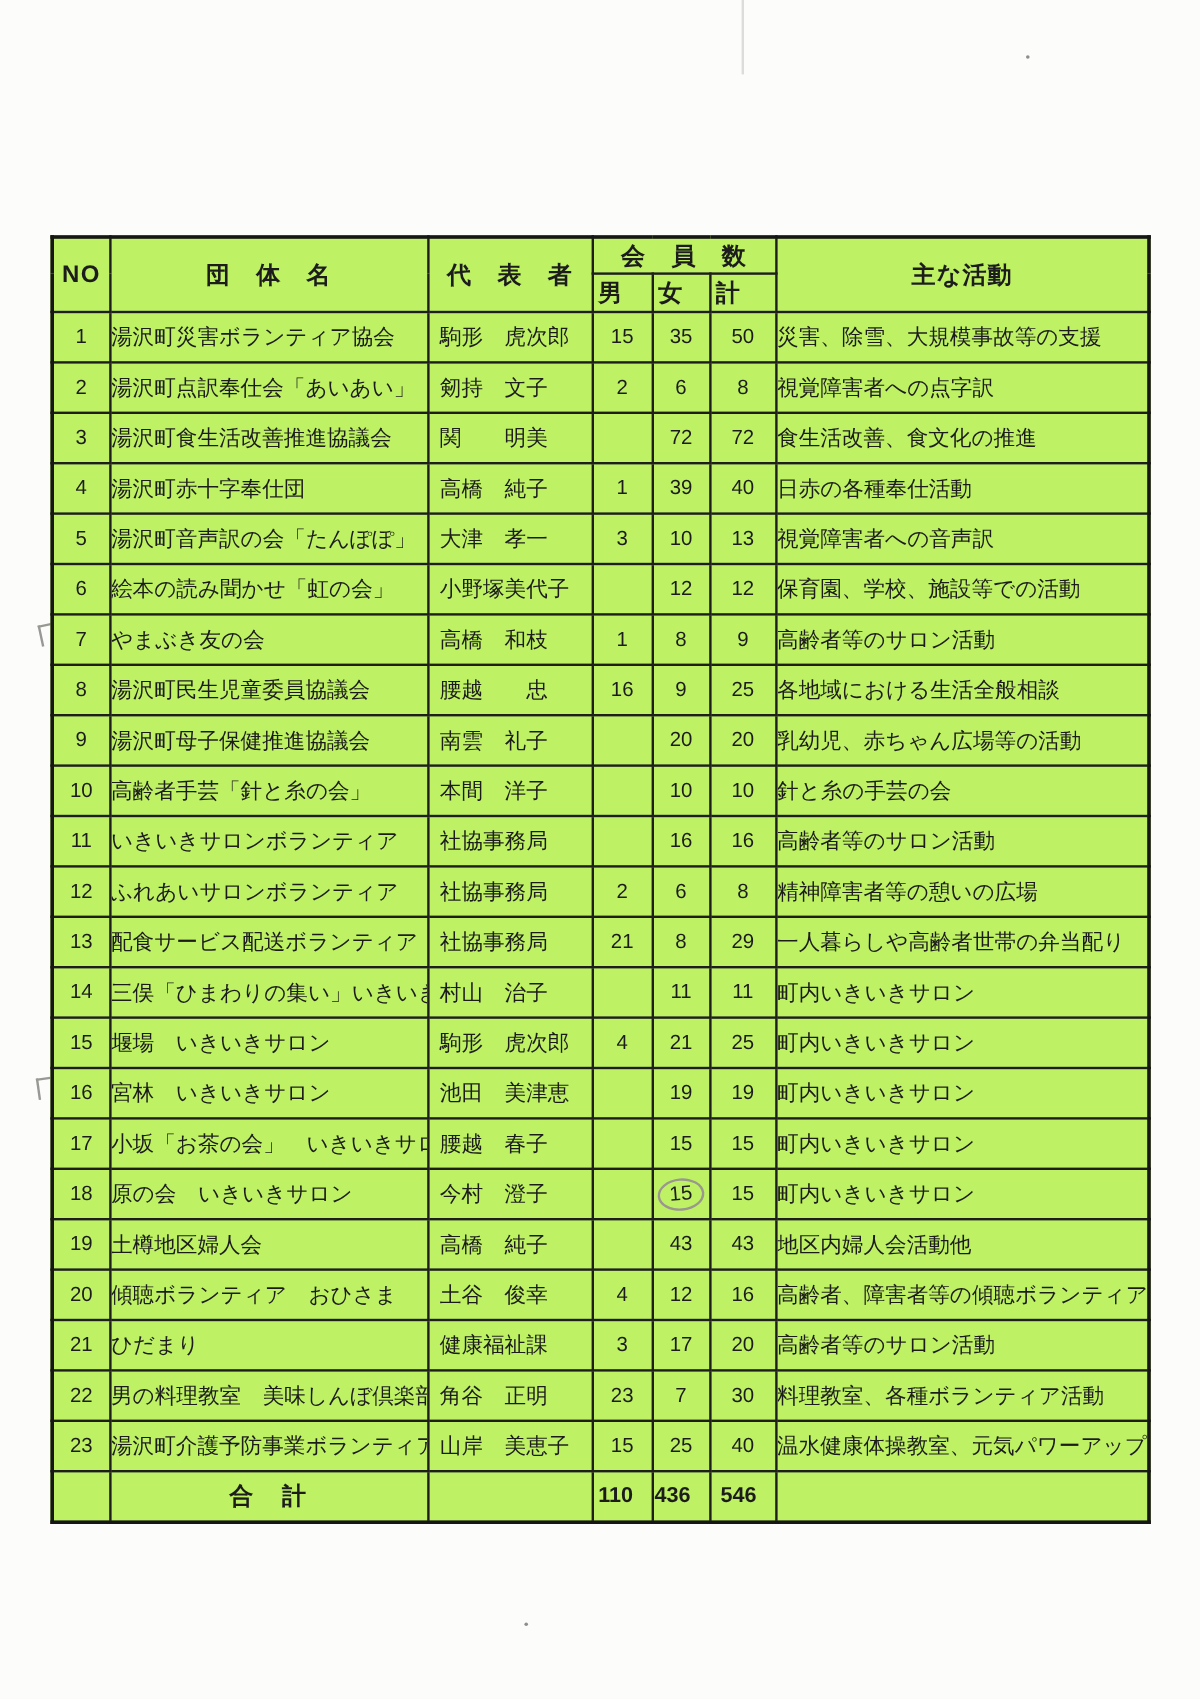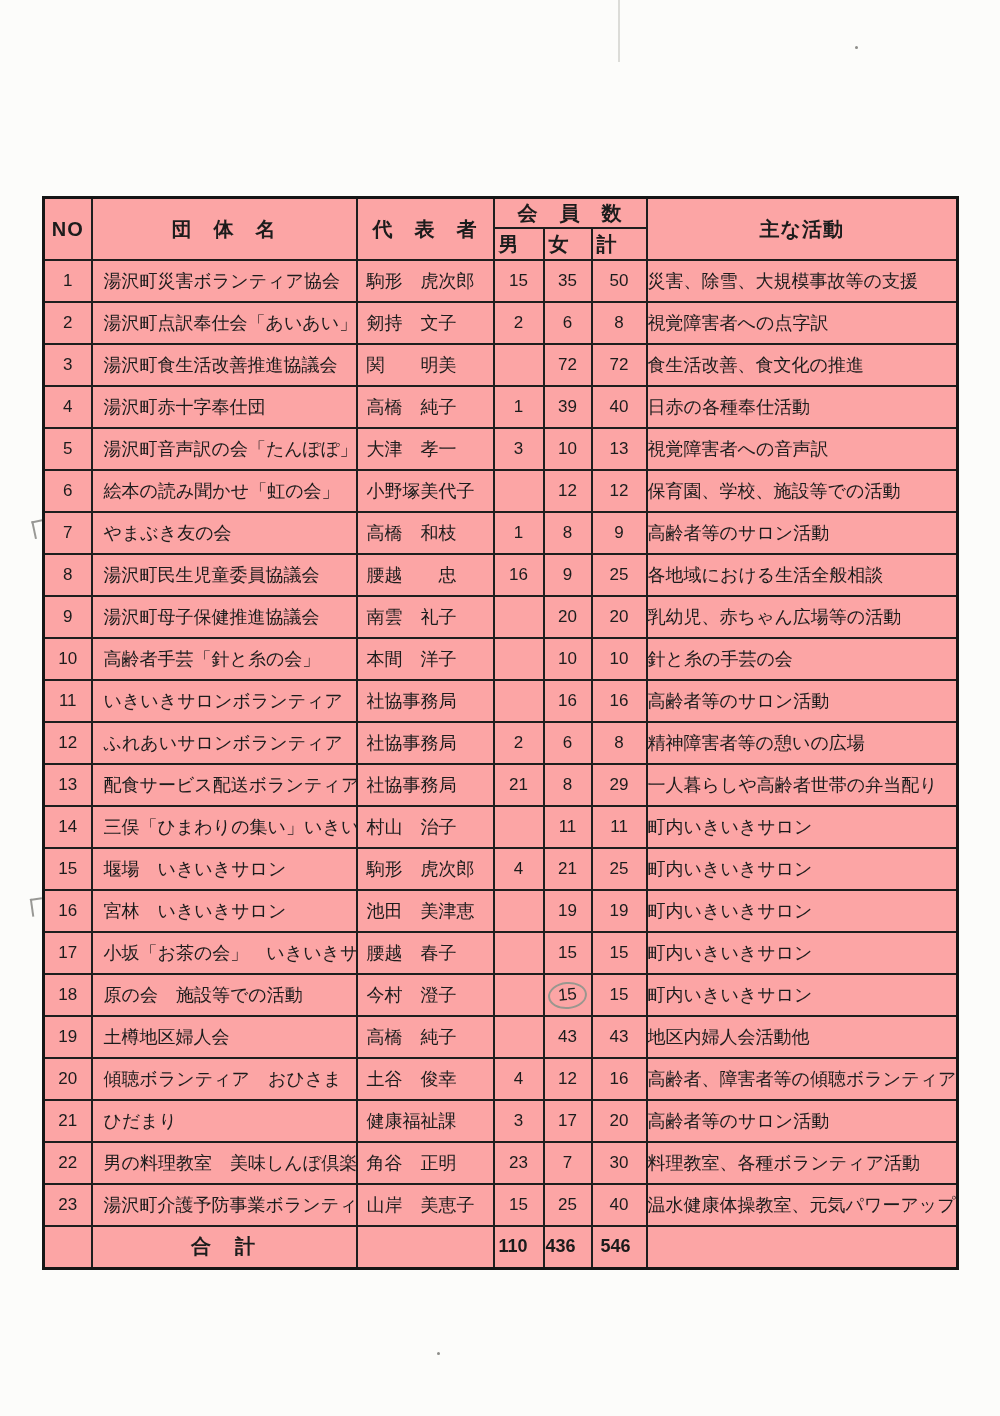--- a/index.html
+++ b/index.html
@@ -48,21 +48,21 @@
   }
 
   
   table.roster {
     position: absolute;
     left: 42px;
     top: 196px;
     width: 914px;
     border-collapse: collapse;
     table-layout: fixed;
-    background: #fca5a5;
+    background: #bef264;
   }
   table.roster th,
   table.roster td {
     border: 2px solid #1e1e1e;
     padding: 0;
     vertical-align: middle;
     overflow: hidden;
   }
   table.roster { border: 3px solid #161616; }
 
@@ -89,21 +89,21 @@
   }
   td.c-group .clip,
   td.c-rep .clip,
   td.c-act .clip {
     white-space: nowrap;
     overflow: hidden;
     font-size: 18px;
     line-height: 40px;
     height: 40px;
   }
-  td.c-group .clip { padding-left: 11px; }
+  td.c-group .clip { }
   td.c-rep .clip   { padding-left: 9px; }
   td.c-act .clip   { padding-left: 0; }
   td.c-num {
     text-align: center;
     font-size: 17px;
   }
 
   tr.total-row td.c-label {
     text-align: center;
     font-size: 20px;
@@ -453,21 +453,21 @@
           <td class="c-num"></td>
           <td class="c-num">15</td>
           <td class="c-num">15</td>
           <td class="c-act">
             <div class="clip">町内いきいきサロン</div>
           </td>
         </tr>
         <tr>
           <td class="c-no">18</td>
           <td class="c-group">
-            <div class="clip">原の会　施設等での活動</div>
+            <div class="clip">原の会　いきいきサロン</div>
           </td>
           <td class="c-rep">
             <div class="clip">今村　澄子</div>
           </td>
           <td class="c-num"></td>
           <td class="c-num"><span class="circled">15</span></td>
           <td class="c-num">15</td>
           <td class="c-act">
             <div class="clip">町内いきいきサロン</div>
           </td>

